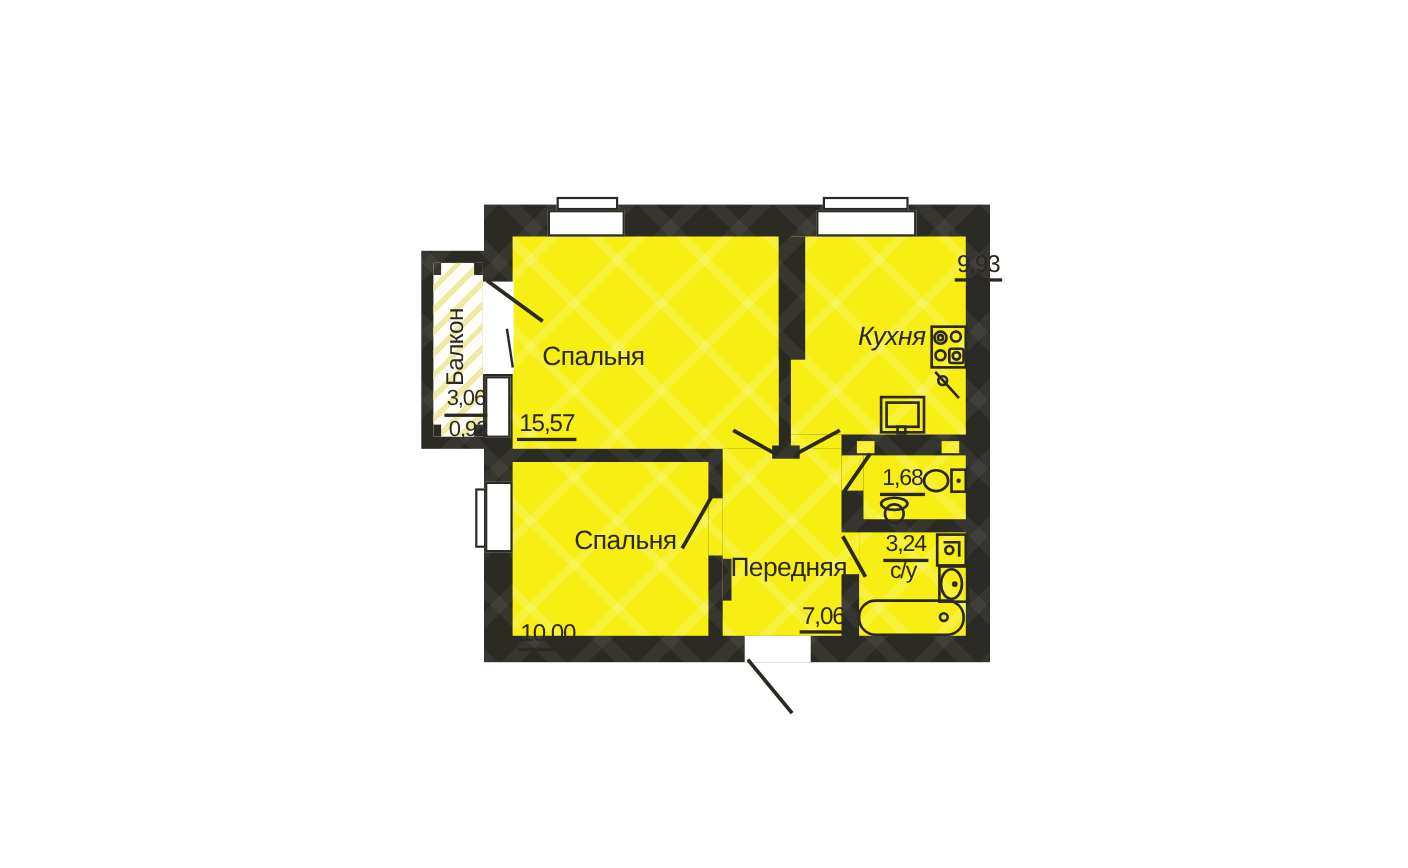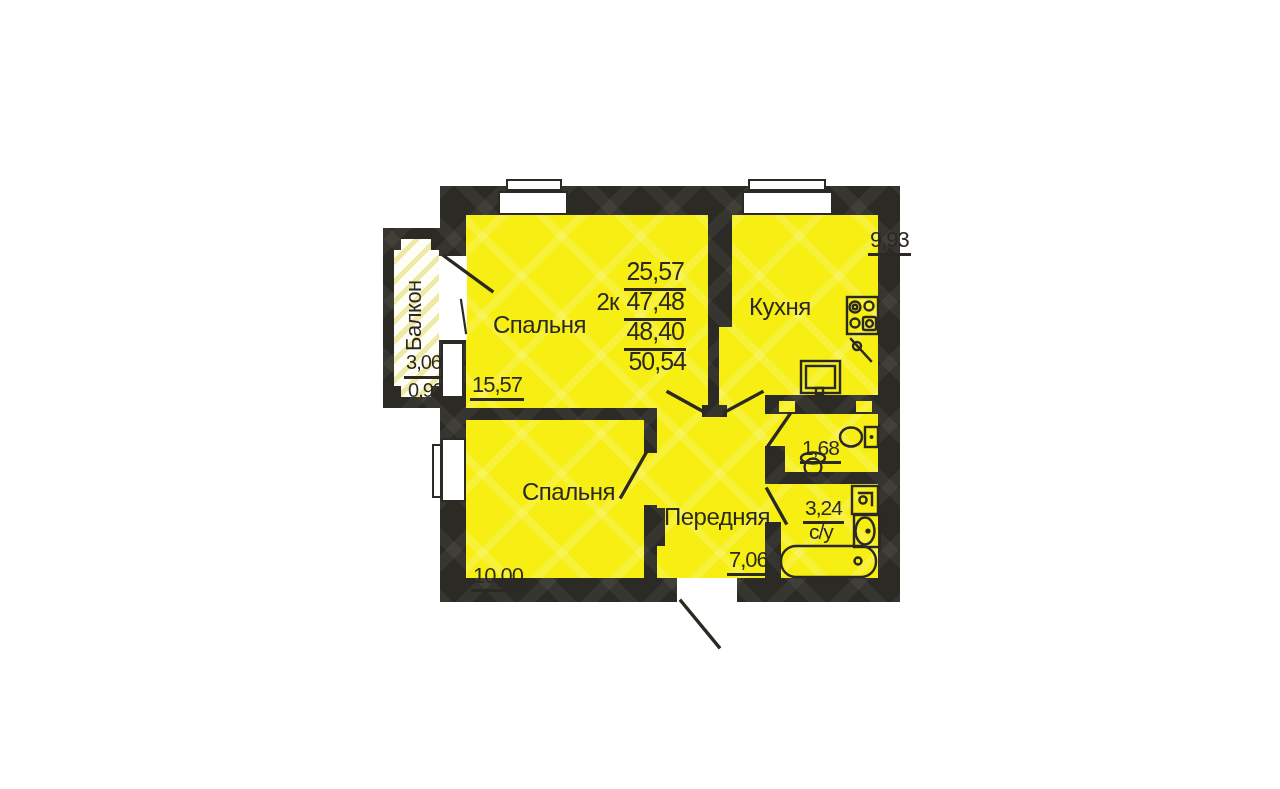--- a/index.html
+++ b/index.html
@@ -27,21 +27,21 @@
   .win{position:absolute;background:var(--window-white);border:2px solid var(--wall-dark);box-sizing:border-box;}
   .opening{position:absolute;background:var(--window-white);}
   svg.fixlayer{position:absolute;left:0;top:0;pointer-events:none;}
   .fx{fill:none;stroke:var(--line-dark);stroke-width:2.4;stroke-linecap:square;}
   .leaf{fill:none;stroke:var(--line-dark);stroke-width:3.4;stroke-linecap:square;}
   .thin{stroke-width:2.2;}
   .dot{fill:var(--line-dark);stroke:none;}
   .t{position:absolute;color:var(--line-dark);letter-spacing:-0.5px;white-space:nowrap;line-height:1.05;}
   .lab{font-size:24px;}
   .num{font-size:22px;letter-spacing:-1px;}
-  .small{font-size:21px;letter-spacing:-1px;margin-top:13px;}
+  .small{font-size:21px;letter-spacing:-1px;}
   .u{display:inline-block;border-bottom:3px solid currentColor;padding:0 2px 2px 2px;}
   .summary{position:absolute;left:584px;top:257px;width:102px;text-align:right;color:var(--line-dark);}
   .s-row{height:30px;font-size:25px;letter-spacing:-1px;}
   .s-prefix{font-size:24px;margin-right:6px;}
   .balcony-label{position:absolute;left:401px;top:247px;height:104px;width:30px;
       writing-mode:vertical-rl;transform:rotate(180deg);font-size:22px;color:var(--line-dark);letter-spacing:-0.5px;}
   .balc-frac{position:absolute;left:389px;top:351px;width:54px;text-align:right;color:var(--line-dark);
       font-size:20px;letter-spacing:-1px;}
   .balc-frac .u{border-bottom-width:3px;}
 </style>
@@ -146,28 +146,22 @@
 
     <g>
       <rect class="fx" x="781" y="546" width="95" height="31" rx="15"></rect>
       <circle class="fx" cx="858" cy="561" r="3.5"></circle>
     </g>
   </svg>
 
   <div class="t lab" style="left:493px;top:312px;">Спальня</div>
   <div class="t num" style="left:470px;top:373px;"><span class="u">15,57</span></div>
 
-  <div class="summary">
-    <div class="s-row"><span class="u">25,57</span></div>
-    <div class="s-row"><span class="s-prefix">2к</span><span class="u">47,48</span></div>
-    <div class="s-row"><span class="u">48,40</span></div>
-    <div class="s-row"><span>50,54</span></div>
-  </div>
 
-  <div class="t lab" style="left:749px;top:294px;">Кухня</div>
+  <div class="t lab" style="left:780px;top:294px;font-style:italic;">Кухня</div>
   <div class="t num" style="left:868px;top:228px;text-align:center;"><span class="u">9,93</span></div>
 
   <div class="t lab" style="left:522px;top:479px;">Спальня</div>
   <div class="t num" style="left:471px;top:564px;"><span class="u">10,00</span></div>
 
   <div class="t lab" style="left:664px;top:480px;margin-top:24px;">Передняя</div>
   <div class="t num" style="left:727px;top:548px;"><span class="u">7,06</span></div>
 
   <div class="t small" style="left:800px;top:424px;"><span class="u">1,68</span></div>
 

